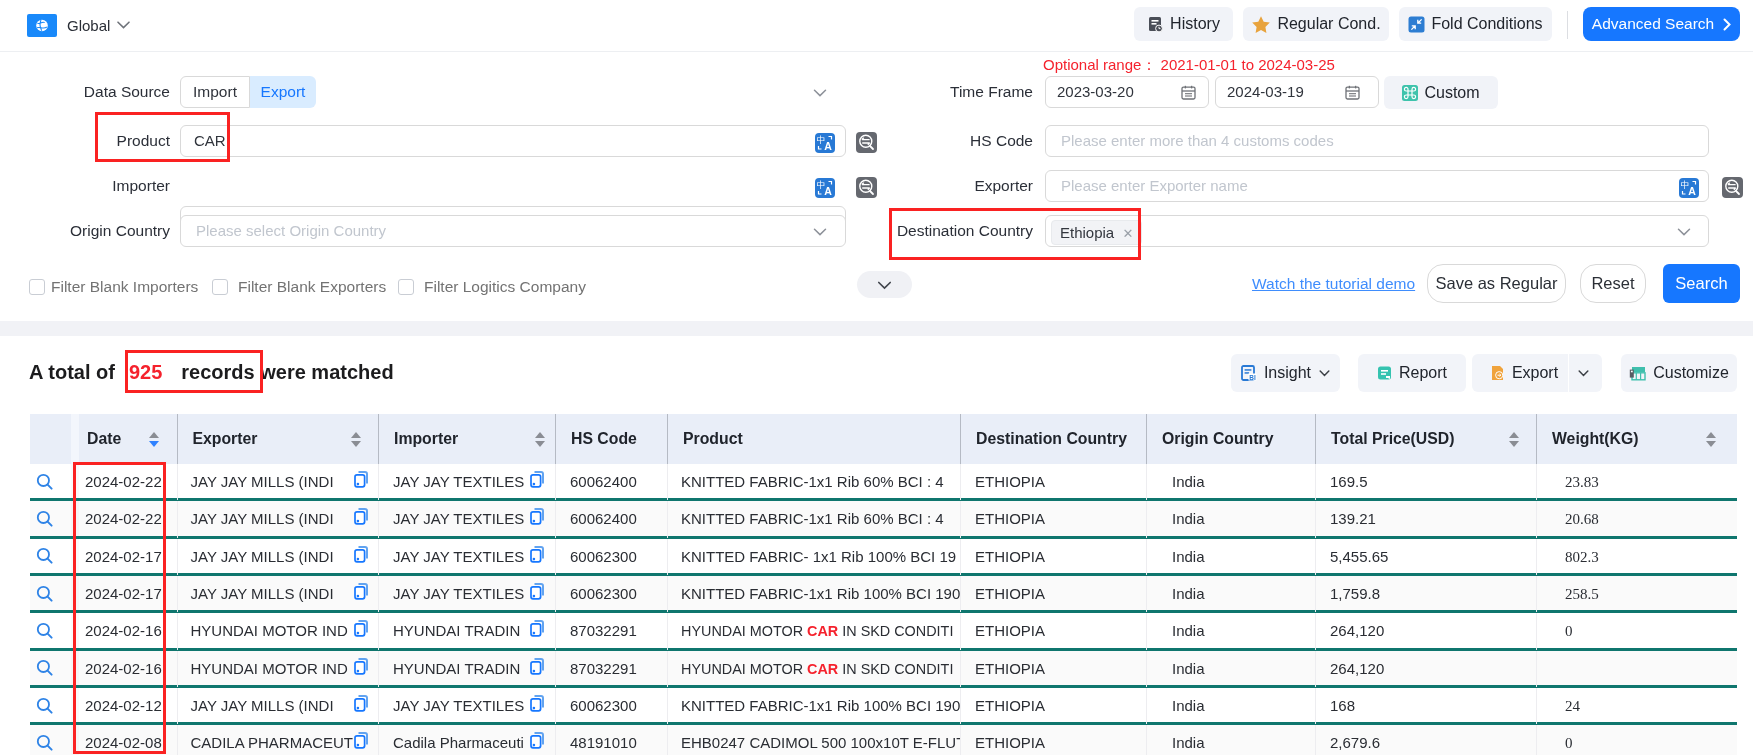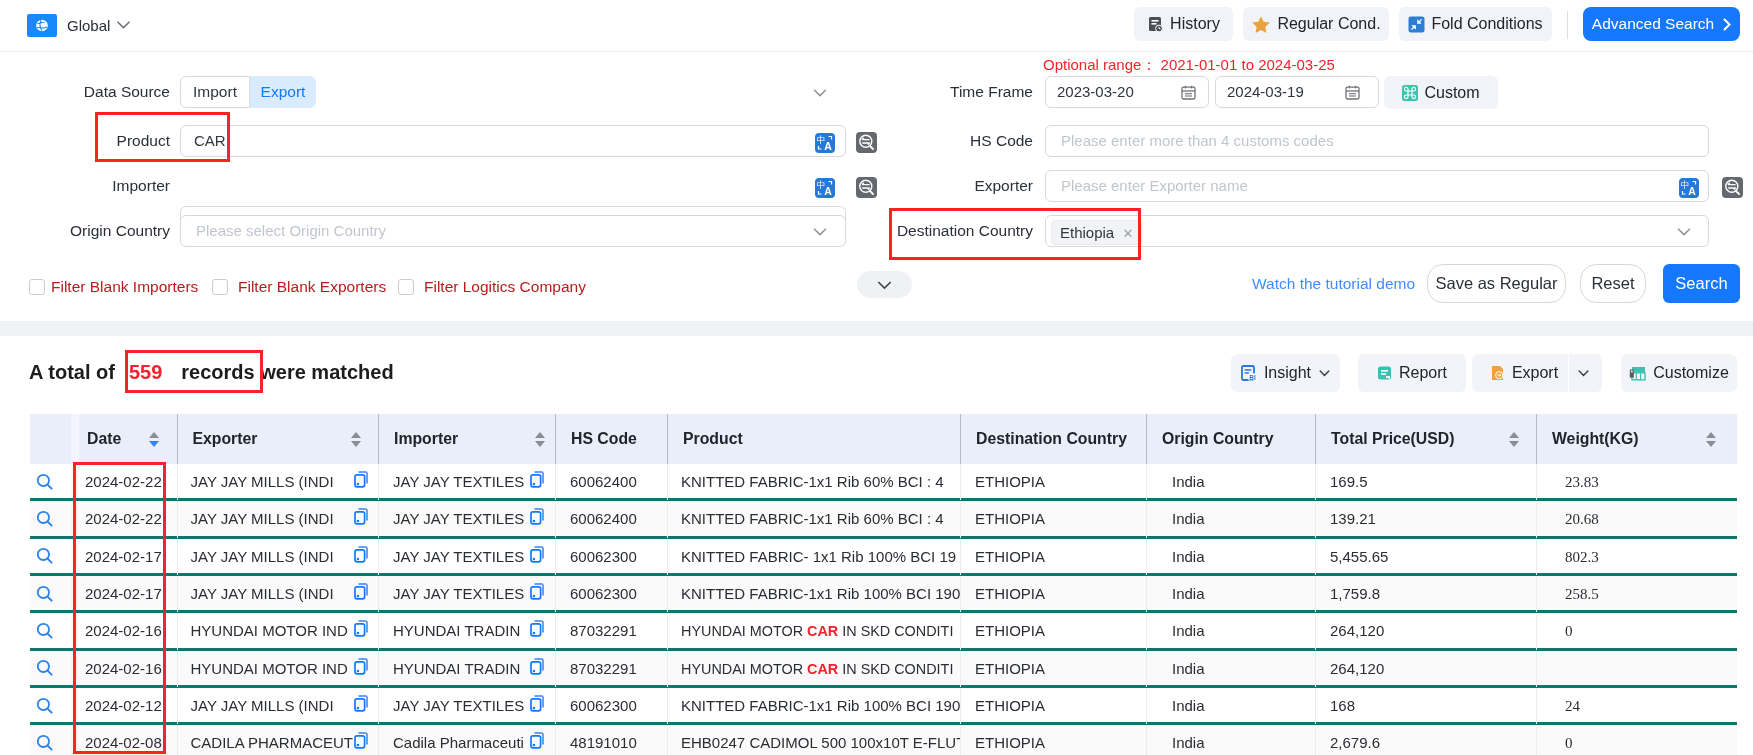--- a/index.html
+++ b/index.html
@@ -7,21 +7,21 @@
 font-family:"Liberation Sans",sans-serif;}
 .ab{position:absolute;}
 #page{position:relative;width:1753px;height:755px;overflow:hidden;}
 .lbl{position:absolute;text-align:right;font-size:15.5px;color:#2b2f38;height:32px;line-height:32px;}
 .inp{position:absolute;height:32px;border:1px solid #d9d9d9;border-radius:6px;background:#fff;font-size:15px;line-height:30px;color:#30343c;padding-left:15px;}
 .ph{color:#c1c6ce;}
 .gbtn{position:absolute;background:#f1f3f8;border-radius:6px;display:flex;align-items:center;justify-content:center;font-size:16px;color:#21252d;}
 .wbtn{position:absolute;background:#fff;border:1px solid #d9d9d9;border-radius:16px;display:flex;align-items:center;justify-content:center;font-size:16.5px;color:#2b2f36;}
 .bbtn{position:absolute;background:#1677ff;border-radius:6px;display:flex;align-items:center;justify-content:center;font-size:16.5px;color:#fff;}
 .cb{position:absolute;width:16px;height:16px;border:1px solid #c9cdd4;border-radius:3px;background:#fff;}
-.cblbl{position:absolute;font-size:15.5px;color:#b91c1c;height:32px;line-height:32px;}
+.cblbl{position:absolute;font-size:15.5px;color:#737373;height:32px;line-height:32px;}
 .redbox{position:absolute;border:3px solid #fa2222;}
 .icon{position:absolute;}
 .c0{width:49px;}.c1{width:97.5px;}.c2{width:201.5px;}.c3{width:177px;}.c4{width:112px;}.c5{width:293px;}.c6{width:186px;}.c7{width:169px;}.c8{width:221px;}.c9{width:201px;}
 .hc{display:flex;align-items:center;padding-left:15px;}
 .hc.c0{padding-left:0;}
 #thead .c2,#thead .c3,#thead .c4,#thead .c5,#thead .c6,#thead .c7,#thead .c8,#thead .c9{border-left:1px solid #b5bac4;}
 .trow{display:flex;height:37.33px;font-size:15px;color:#2a2d33;border-bottom:3px solid #0f766e;position:relative;background:#fff;}
 .trow.alt{background:#fafafa;}
 .bc{display:block;line-height:36.5px;padding-left:14px;overflow:hidden;white-space:nowrap;height:36.33px;}
 .bc svg{vertical-align:middle;margin-top:-3px;}
@@ -186,31 +186,31 @@
 <div class="cblbl" style="left:51px;top:271px;">Filter Blank Importers</div>
 <div class="cb" style="left:212px;top:279px;"></div>
 <div class="cblbl" style="left:238px;top:271px;">Filter Blank Exporters</div>
 <div class="cb" style="left:398px;top:279px;"></div>
 <div class="cblbl" style="left:424px;top:271px;">Filter Logitics Company</div>
 <div class="ab" style="left:857px;top:271px;width:55px;height:27px;border-radius:14px;background:#f0f1f5;"></div>
 <svg class="icon" style="left:877px;top:281px;" width="15" height="9" viewBox="0 0 15 9">
       <path d="M1.8 1.5 L7.5 7 L13.2 1.5" fill="none" stroke="#41454c" stroke-width="1.7" stroke-linecap="round"></path>
     </svg>
 
-<div class="ab" style="left:1252px;top:275px;font-size:15.5px;color:#3f8dfd;">Watch the tutorial demo</div>
+<div class="ab" style="left:1252px;top:275px;font-size:15.5px;color:#3f8dfd;text-decoration:underline;">Watch the tutorial demo</div>
 <div class="wbtn" style="left:1427px;top:264px;width:139px;height:39px;">Save as Regular</div>
 <div class="wbtn" style="left:1580px;top:264px;width:66px;height:39px;">Reset</div>
 <div class="bbtn" style="left:1663px;top:264px;width:77px;height:39px;">Search</div>
 
 <div class="redbox" style="left:95px;top:112px;width:135px;height:50px;"></div>
 <div class="redbox" style="left:889px;top:208px;width:252px;height:52px;"></div>
 
 <div class="ab" style="left:0;top:321px;width:1753px;height:15px;background:#f1f2f6;"></div>
 
-<div class="ab" style="left:29px;top:361px;font-size:20px;font-weight:bold;color:#1c1c1e;">A total of<span style="color:#f5222d;margin-left:14px;">559</span><span style="margin-left:19px;">records were matched</span></div>
+<div class="ab" style="left:29px;top:361px;font-size:20px;font-weight:bold;color:#1c1c1e;">A total of<span style="color:#f5222d;margin-left:14px;">925</span><span style="margin-left:19px;">records were matched</span></div>
 <div class="redbox" style="left:125px;top:350px;width:138px;height:43px;"></div>
 
 <div class="gbtn" style="left:1231px;top:354px;width:109px;height:38px;background:#f2f4f9;">
 <svg width="16" height="16" viewBox="0 0 16 16" style="margin-right:7px;">
         <rect x="1" y="1" width="12" height="14" rx="1.5" fill="none" stroke="#2879d5" stroke-width="1.8"></rect>
         <rect x="3.6" y="4.2" width="6.8" height="1.5" fill="#2879d5"></rect>
         <rect x="3.6" y="7.2" width="4.5" height="1.5" fill="#2879d5"></rect>
         <rect x="7.5" y="8.5" width="8" height="7" fill="#fff"></rect>
         <text x="11.5" y="14.6" font-size="6.5" font-weight="bold" fill="#2879d5" text-anchor="middle" font-family="Liberation Sans">BI</text>
       </svg>

